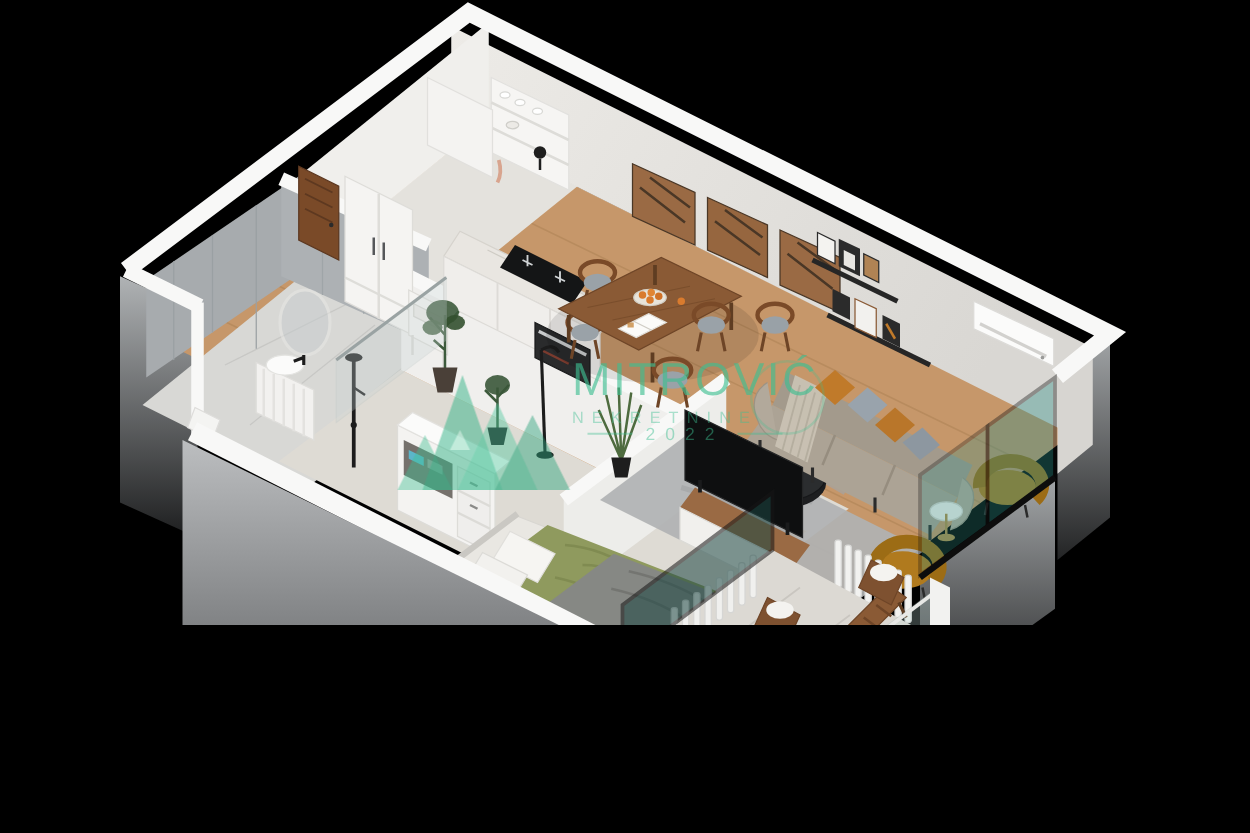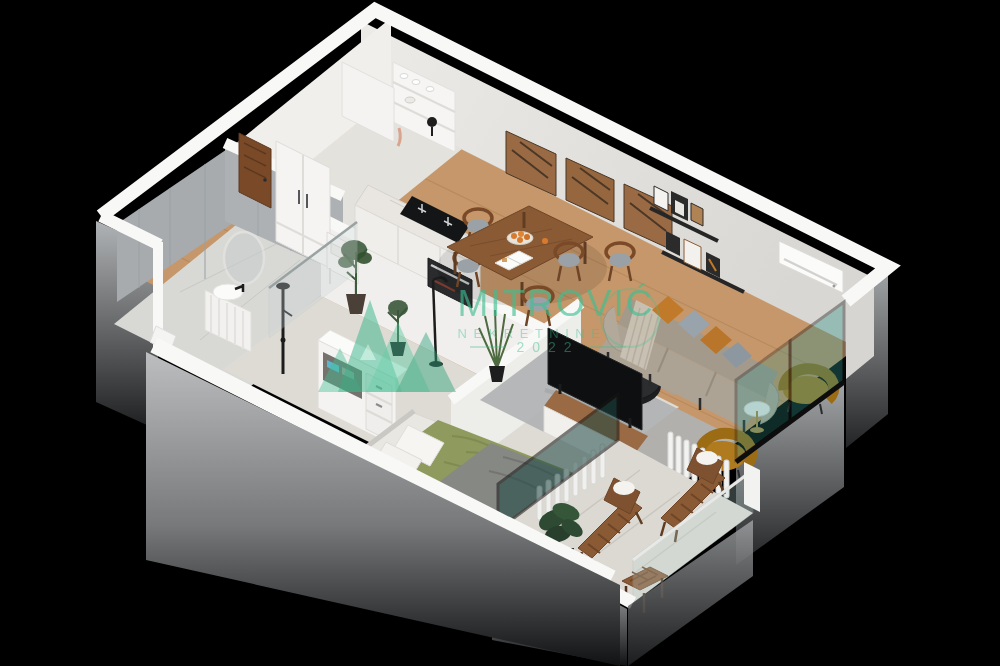--- a/index.html
+++ b/index.html
@@ -1,16 +1,16 @@
 <!DOCTYPE html>
 <html><head>
 <meta charset="utf-8">
 <style>
   html,body{margin:0;padding:0;background:#000;}
-  .stage{position:relative;width:1000px;height:666px;background:#000;overflow:hidden;
+  .stage{position:relative;width:1000px;height:500px;background:#000;overflow:hidden;
          font-family:"Liberation Sans", sans-serif;}
   svg{display:block}
   text{font-family:"Liberation Sans", sans-serif;}
 </style>
 </head>
 <body>
 
 <div class="stage">
 <svg width="1000" height="666" viewBox="0 0 1000 666">
 <defs>

